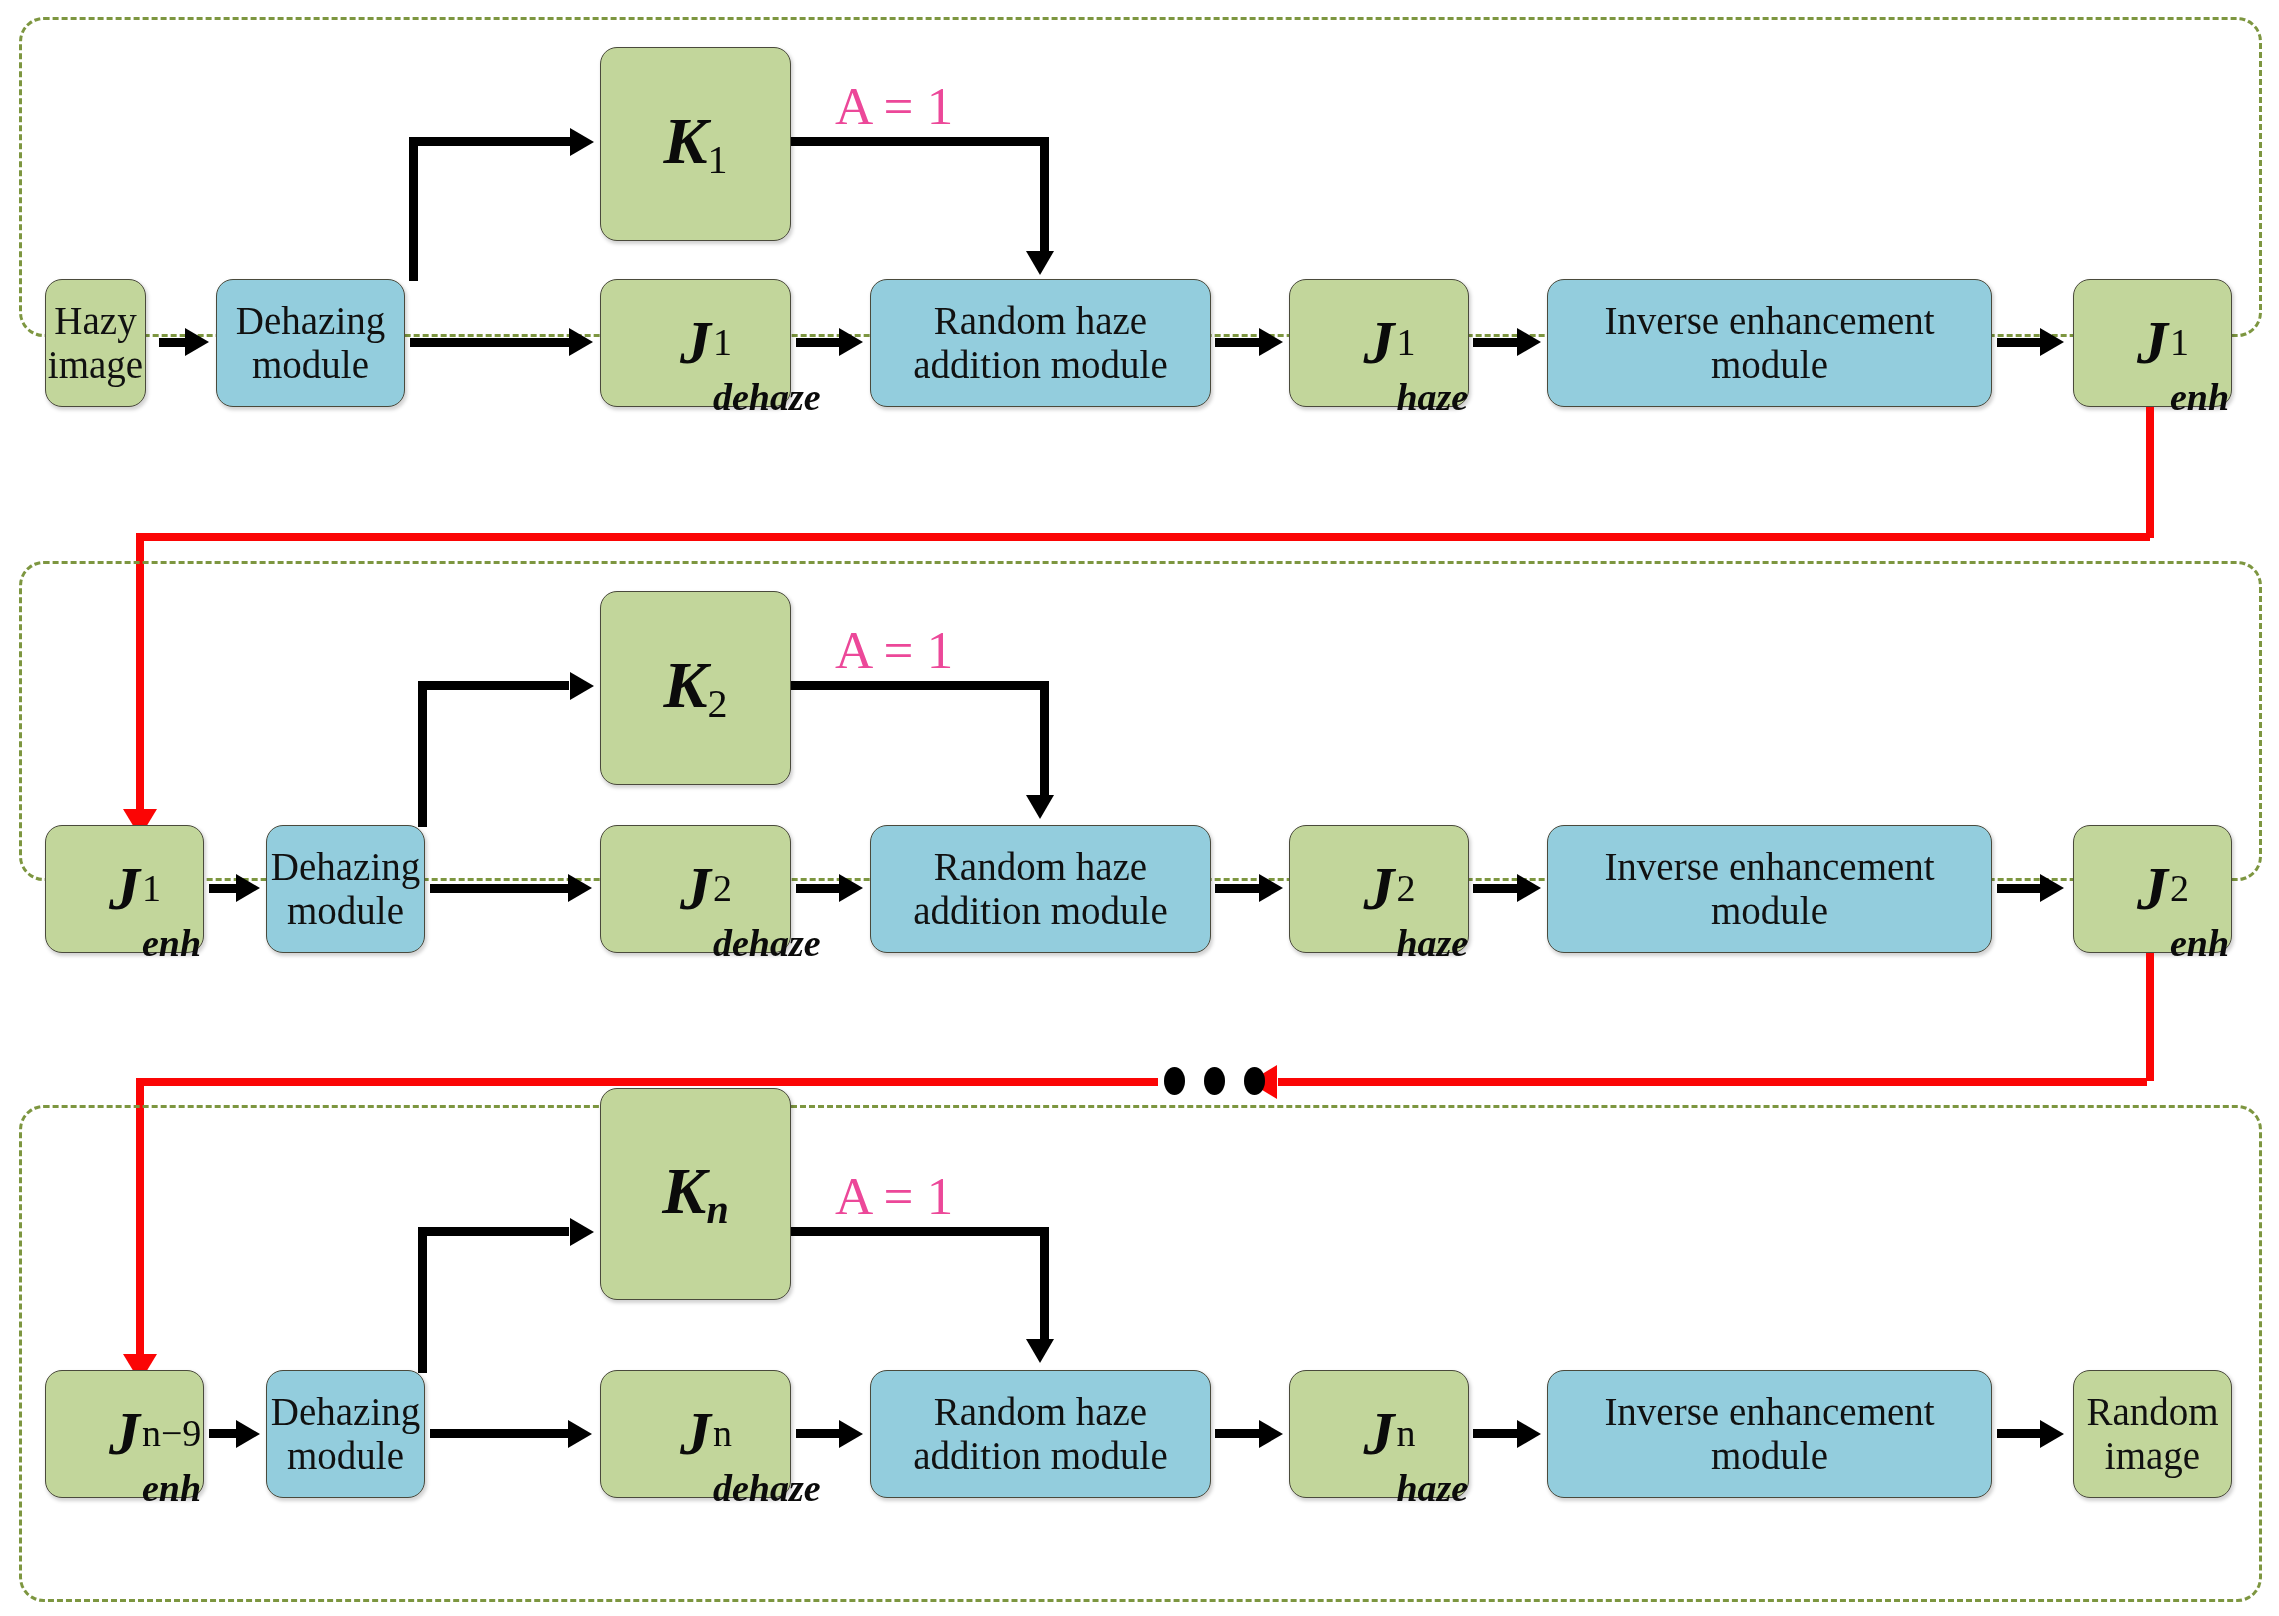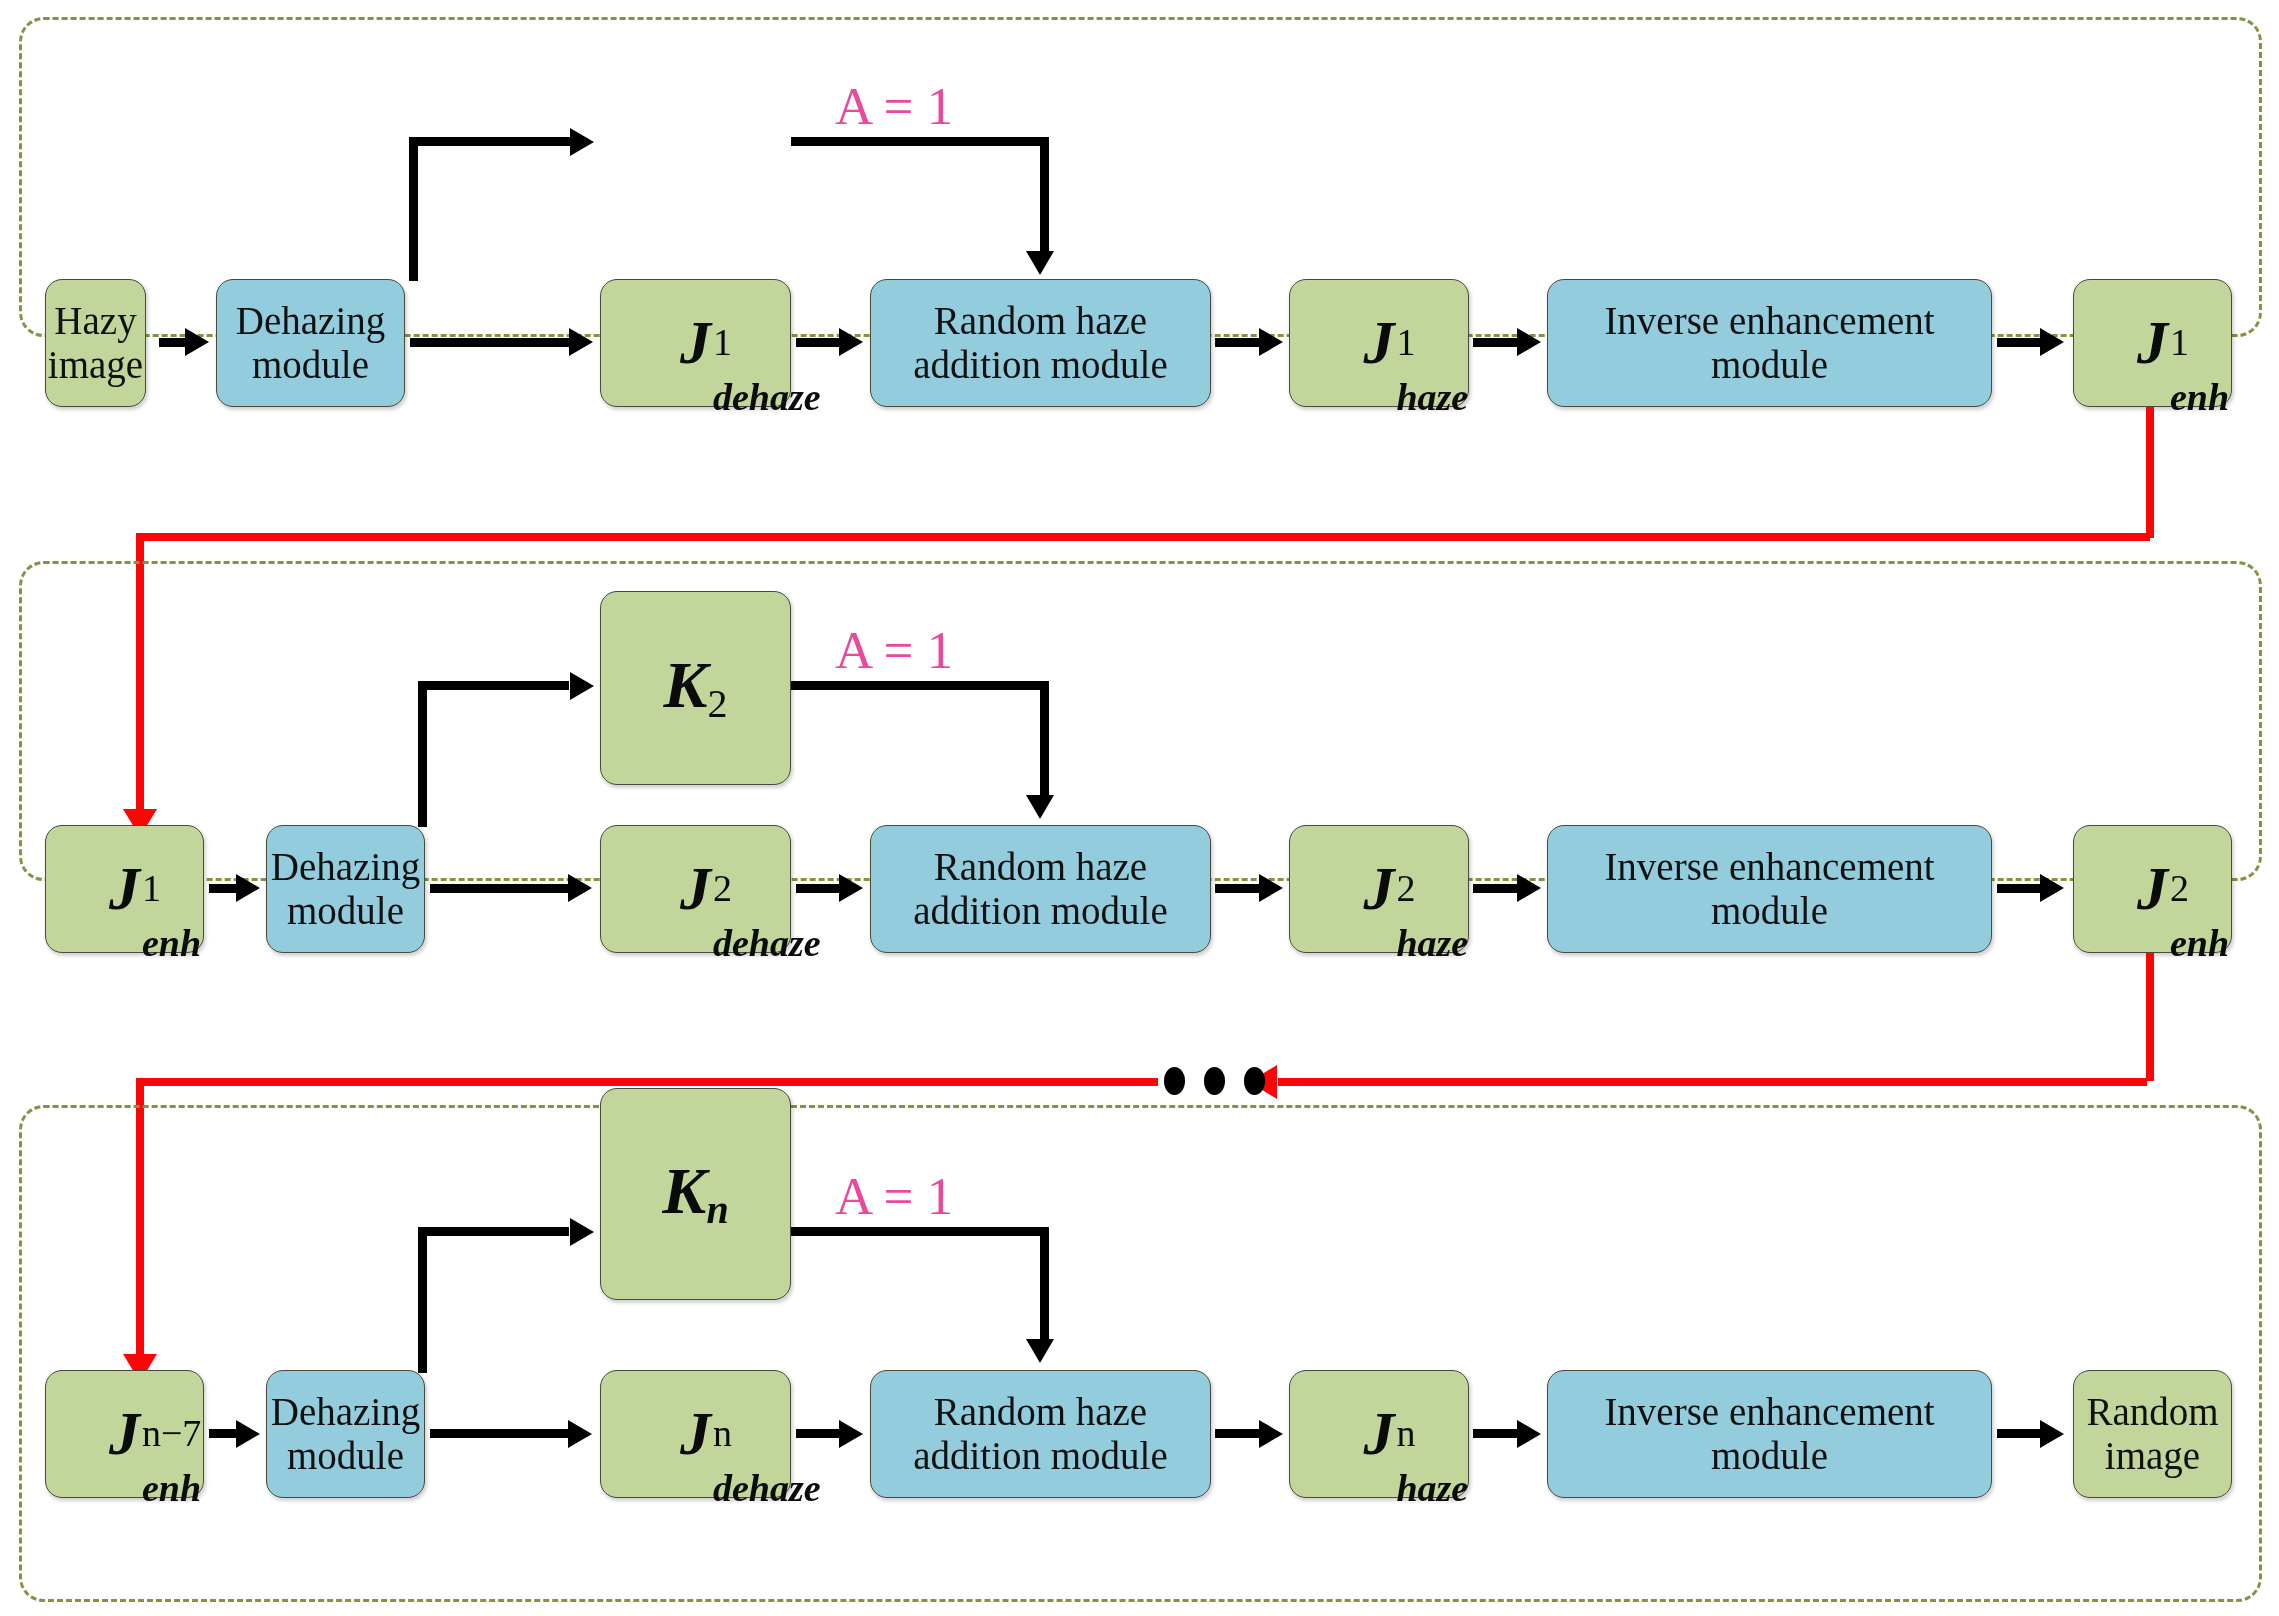--- a/index.html
+++ b/index.html
@@ -80,20 +80,25 @@
   <div class="box blue" style="left:216px;top:279px;width:189px;height:128px;">
     <span class="lbl">
       <span>Dehazing</span><br><span>module</span>
     </span>
   </div>
 
   <div class="vseg" style="position:absolute;left:409px;top:137px;height:144px;background:#000;"></div>
   <div class="hseg" style="position:absolute;left:409px;top:137px;width:161px;background:#000;"></div>
   <div class="arrowR" style="left:570px;top:128px;"></div>
 
+  <div class="box green kbox" style="left:600px;top:47px;width:191px;height:194px;">
+    <span class="math">
+      <span class="base">K</span><span class="sub">1</span>
+    </span>
+  </div>
 
   <div class="alabel" style="left:835px;top:76px;"><span>A = 1</span></div>
   <div class="hseg" style="position:absolute;left:791px;top:137px;width:257px;background:#000;"></div>
   <div class="vseg" style="position:absolute;left:1040px;top:137px;height:114px;background:#000;"></div>
   <div class="arrowD" style="left:1026px;top:251px;"></div>
 
   <div class="seg hseg" style="left:410px;top:338px;width:159px;"></div>
   <div class="arrowR" style="left:569px;top:328px;"></div>
 
   <div class="box green" style="left:600px;top:279px;width:191px;height:128px;">
@@ -228,21 +233,21 @@
       <span></span>
   </div>
   <div class="rseg rh" style="left:136px;top:1078px;width:1022px;"></div>
   <div class="rseg rv" style="left:136px;top:1078px;height:282px;"></div>
   <div class="rArrowD" style="left:123px;top:1354px;"></div>
 
   <div class="panel" style="left:19px;top:1105px;width:2243px;height:497px;"></div>
 
   <div class="box green" style="left:45px;top:1370px;width:159px;height:128px;">
     <span class="math">
-      <span class="base">J</span><span class="scripts"><span class="up">n−7</span><span class="dn">enh</span></span>
+      <span class="base">J</span><span class="scripts"><span class="up">n−9</span><span class="dn">enh</span></span>
     </span>
   </div>
   <div class="seg hseg" style="left:209px;top:1429px;width:26.5px;"></div>
   <div class="arrowR" style="left:236px;top:1420px;"></div>
 
   <div class="box blue" style="left:266px;top:1370px;width:159px;height:128px;">
     <span class="lbl">
       <span>Dehazing</span><br><span>module</span>
     </span>
   </div>

